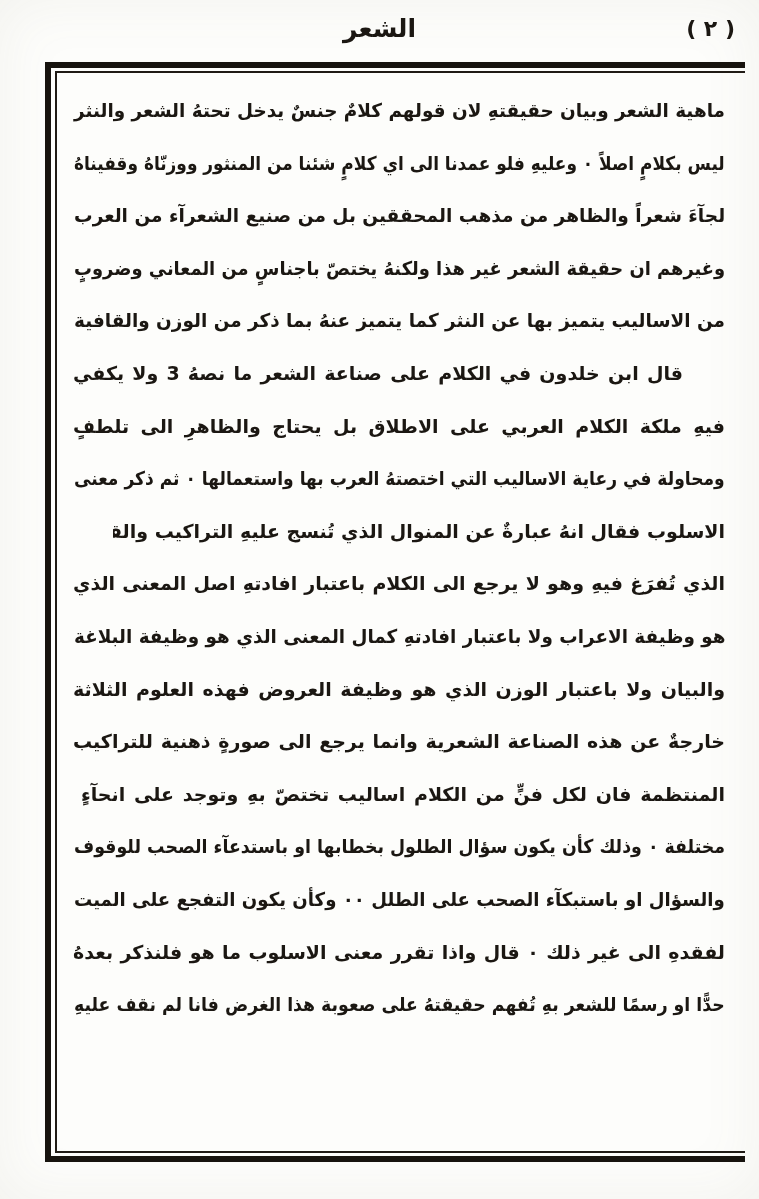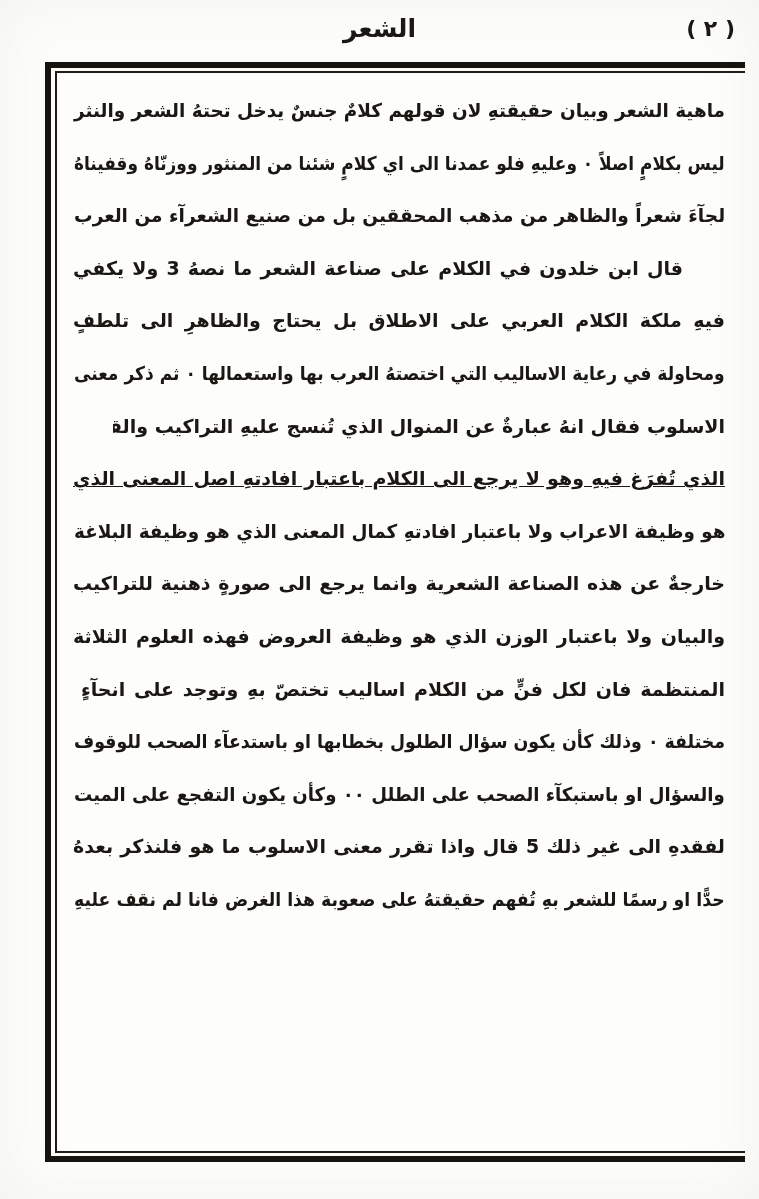--- a/index.html
+++ b/index.html
@@ -84,30 +84,32 @@
     <div class="page-number">( ٢ )</div>
   </div>
 
   <div class="frame">
     <div class="frame-inner">
       <div class="text-block">
 
       <div class="line"><span style="display: inline-block; white-space: nowrap; transform-origin: right center; transform: scaleX(0.96875);">ماهية الشعر وبيان حقيقتهِ لان قولهم كلامٌ جنسٌ يدخل تحتهُ الشعر والنثر</span></div>
           <div class="line"><span style="display: inline-block; white-space: nowrap; transform-origin: right center; transform: scaleX(0.891781);">ليس بكلامٍ اصلاً ٠ وعليهِ فلو عمدنا الى اي كلامٍ شئنا من المنثور ووزنّاهُ وقفيناهُ</span></div>
           <div class="line"><span style="display: inline-block; white-space: nowrap; transform-origin: right center; transform: scaleX(0.976012);">لجآءَ شعراً والظاهر من مذهب المحققين بل من صنيع الشعرآء من العرب</span></div>
+          <div class="line"><span style="display: inline-block; white-space: nowrap; transform-origin: right center; transform: scaleX(0.940751);">وغيرهم ان حقيقة الشعر غير هذا ولكنهُ يختصّ باجناسٍ من المعاني وضروبٍ</span></div>
+          <div class="line"><span style="display: inline-block; white-space: nowrap; transform-origin: right center; transform: scaleX(0.970194);">من الاساليب يتميز بها عن النثر كما يتميز عنهُ بما ذكر من الوزن والقافية</span></div>
           <div class="line indent" style="text-align-last: justify;"><span style="display: inline; white-space: nowrap;">قال ابن خلدون في الكلام على صناعة الشعر ما نصهُ 3 ولا يكفي</span></div>
           <div class="line" style="text-align-last: justify;"><span style="display: inline; white-space: nowrap;">فيهِ ملكة الكلام العربي على الاطلاق بل يحتاج والظاهرِ الى تلطفٍ</span></div>
           <div class="line"><span style="display: inline-block; white-space: nowrap; transform-origin: right center; transform: scaleX(0.899171);">ومحاولة في رعاية الاساليب التي اختصتهُ العرب بها واستعمالها ٠ ثم ذكر معنى</span></div>
           <div class="line" style="text-align-last: justify; margin-left: 40px;"><span style="display: inline; white-space: nowrap;">الاسلوب فقال انهُ عبارةٌ عن المنوال الذي تُنسج عليهِ التراكيب والقالب</span></div>
-          <div class="line" style="text-align-last: justify; text-decoration: underline;"><span style="display: inline; white-space: nowrap;">الذي تُفرَغ فيهِ وهو لا يرجع الى الكلام باعتبار افادتهِ اصل المعنى الذي</span></div>
+          <div class="line" style="text-align-last: justify;"><span style="display: inline; white-space: nowrap;">الذي تُفرَغ فيهِ وهو لا يرجع الى الكلام باعتبار افادتهِ اصل المعنى الذي</span></div>
           <div class="line"><span style="display: inline-block; white-space: nowrap; transform-origin: right center; transform: scaleX(0.965875);">هو وظيفة الاعراب ولا باعتبار افادتهِ كمال المعنى الذي هو وظيفة البلاغة</span></div>
+          <div class="line" style="text-align-last: justify;"><span style="display: inline; white-space: nowrap;">والبيان ولا باعتبار الوزن الذي هو وظيفة العروض فهذه العلوم الثلاثة</span></div>
           <div class="line" style="text-align-last: justify;"><span style="display: inline; white-space: nowrap;">خارجةٌ عن هذه الصناعة الشعرية وانما يرجع الى صورةٍ ذهنية للتراكيب</span></div>
-          <div class="line" style="text-align-last: justify;"><span style="display: inline; white-space: nowrap;">والبيان ولا باعتبار الوزن الذي هو وظيفة العروض فهذه العلوم الثلاثة</span></div>
           <div class="line" style="text-align-last: justify;"><span style="display: inline; white-space: nowrap; margin-left: 8px;">المنتظمة فان لكل فنٍّ من الكلام اساليب تختصّ بهِ وتوجد على انحآءٍ</span></div>
           <div class="line"><span style="display: inline-block; white-space: nowrap; transform-origin: right center; transform: scaleX(0.914326);">مختلفة ٠ وذلك كأن يكون سؤال الطلول بخطابها او باستدعآء الصحب للوقوف</span></div>
           <div class="line"><span style="display: inline-block; white-space: nowrap; transform-origin: right center; transform: scaleX(0.954545);">والسؤال او باستبكآء الصحب على الطلل ٠٠ وكأن يكون التفجع على الميت</span></div>
-          <div class="line" style="text-align-last: justify;"><span style="display: inline; white-space: nowrap;">لفقدهِ الى غير ذلك 5 قال واذا تقرر معنى الاسلوب ما هو فلنذكر بعدهُ</span></div>
+          <div class="line" style="text-align-last: justify;"><span style="display: inline; white-space: nowrap;">لفقدهِ الى غير ذلك ٠ قال واذا تقرر معنى الاسلوب ما هو فلنذكر بعدهُ</span></div>
           <div class="line"><span style="display: inline-block; white-space: nowrap; transform-origin: right center; transform: scaleX(0.91049);">حدًّا او رسمًا للشعر بهِ تُفهم حقيقتهُ على صعوبة هذا الغرض فانا لم نقف عليهِ</span></div>
         </div>
     </div>
   </div>
 
 </div>
 
 </body></html>

